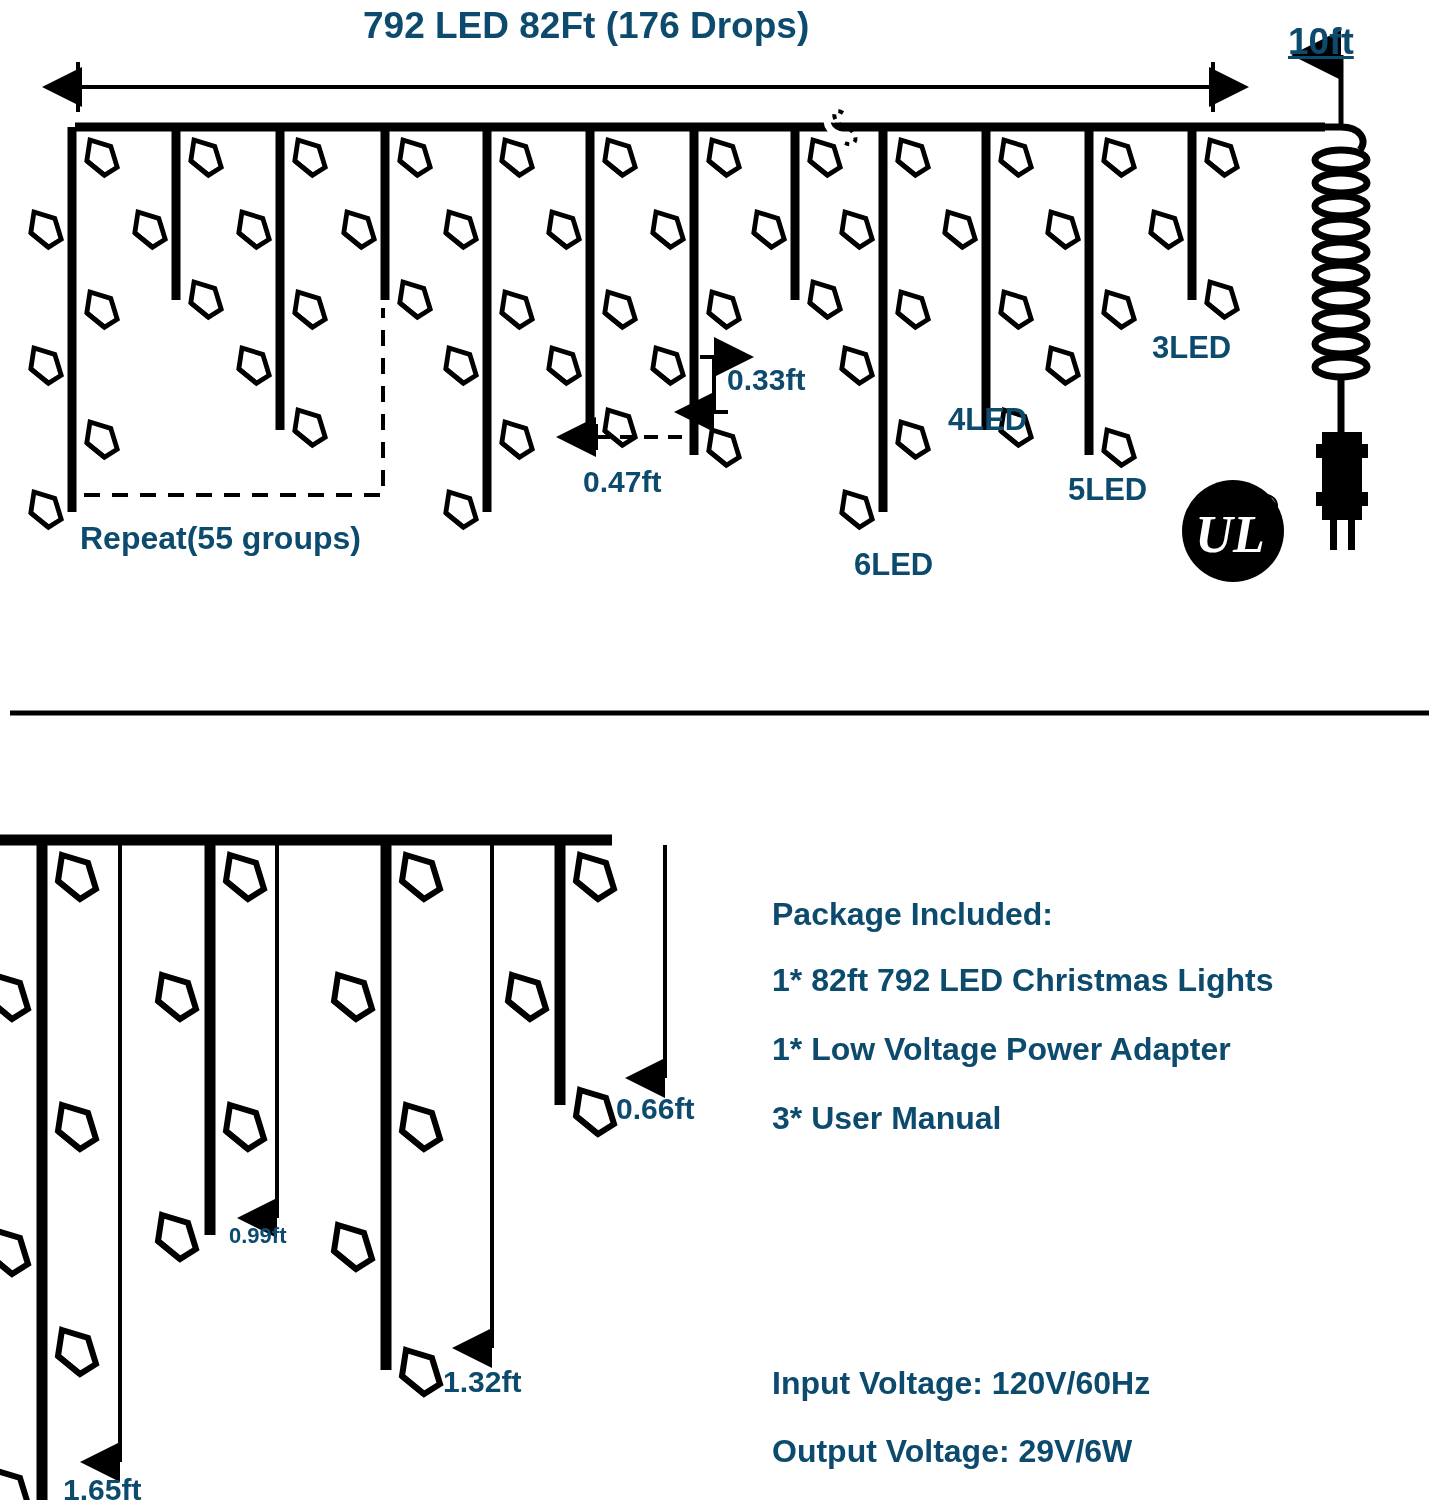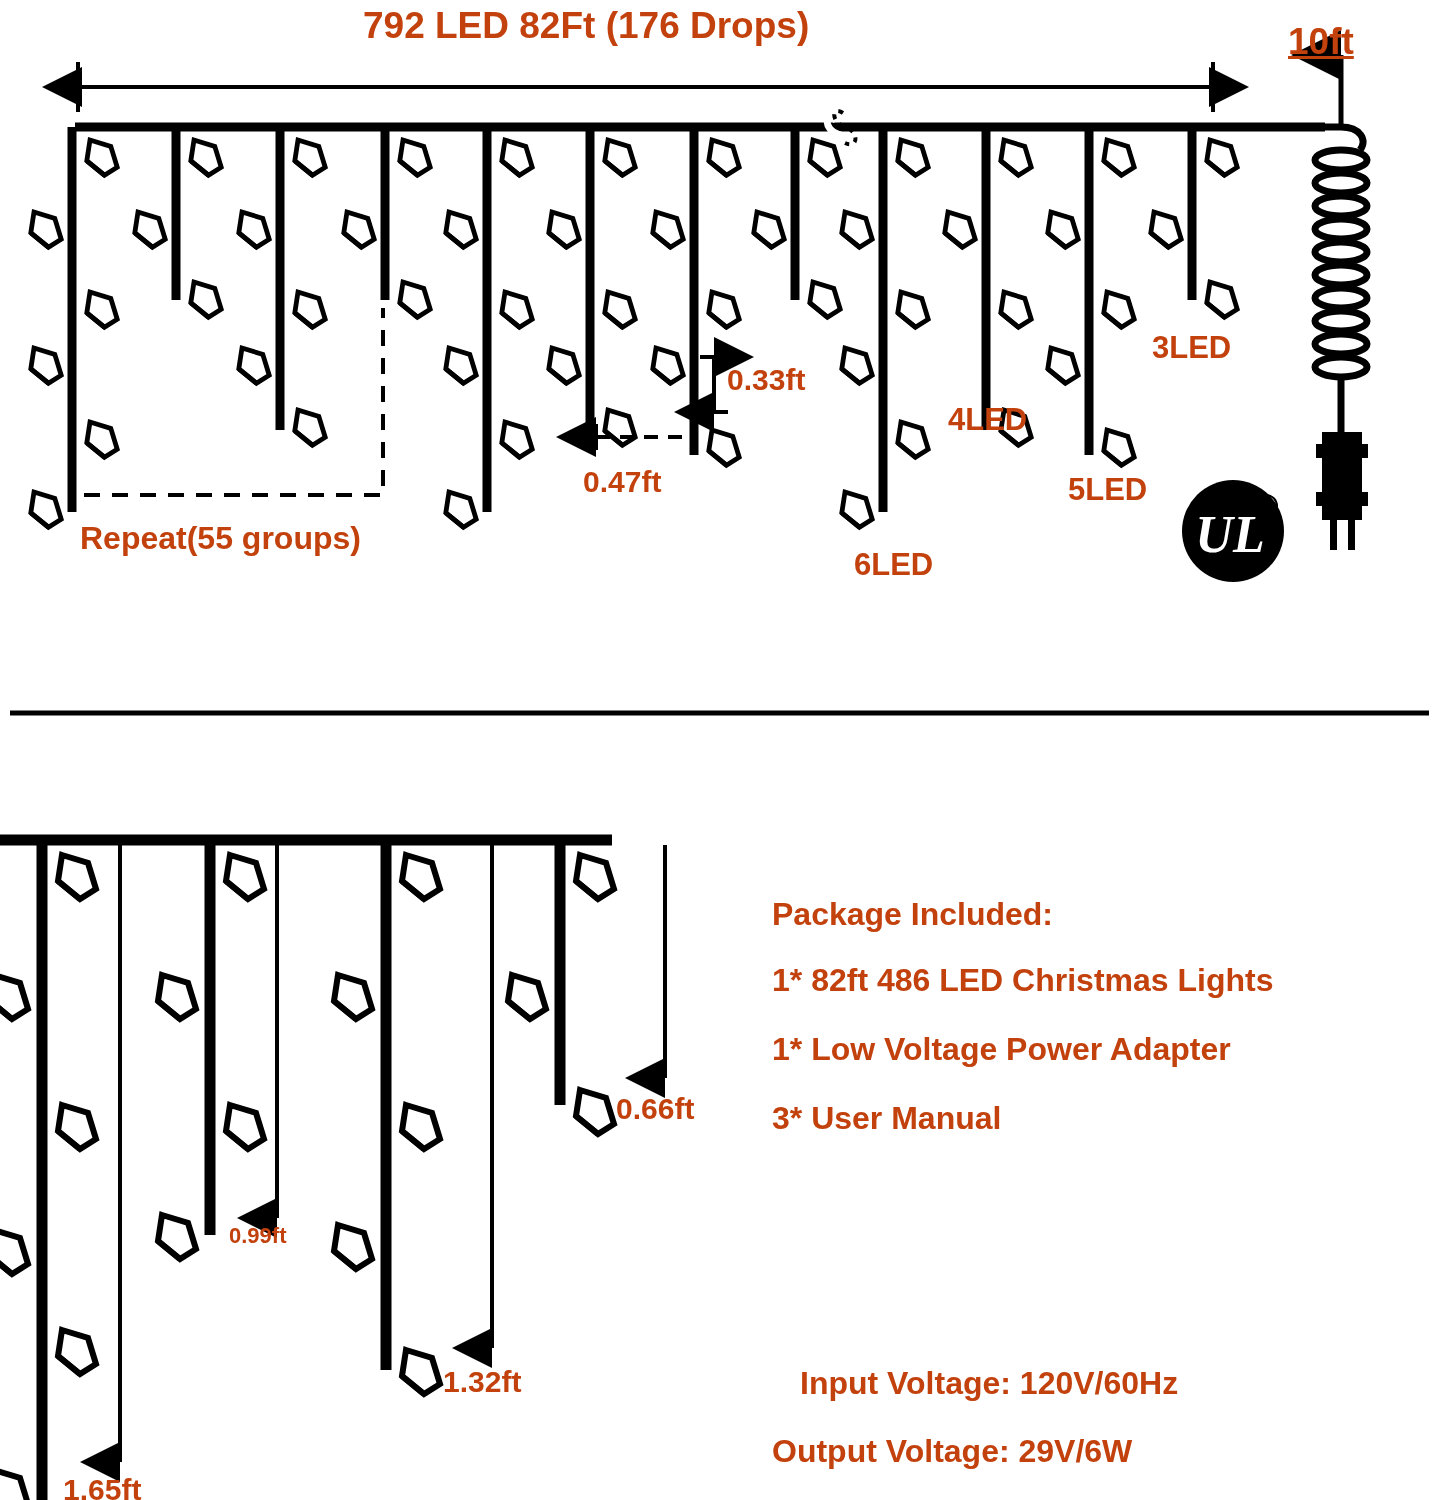--- a/index.html
+++ b/index.html
@@ -15,21 +15,21 @@
     position: relative;
     width: 1439px;
     height: 1500px;
     overflow: hidden;
     background: #ffffff;
   }
   .lbl {
     position: absolute;
     font-family: "Liberation Sans", sans-serif;
     font-weight: bold;
-    color: #c2410c;
+    color: #0c4a6e;
     white-space: nowrap;
     line-height: 1.1;
   }
   #title {
     font-size: 37px;
     left: 363px;
     top: 6px;
   }
   #ft10 {
     font-size: 37px;
@@ -95,21 +95,21 @@
     top: 1473px;
   }
   .pkg {
     font-size: 32px;
     left: 772px;
   }
   #pkg-title { top: 897px; }
   #pkg-1 { top: 963px; }
   #pkg-2 { top: 1032px; }
   #pkg-3 { top: 1101px; }
-  #vin { top: 1366px; margin-left: 28px; }
+  #vin { top: 1366px; }
   #vout { top: 1434px; }
 
   svg.layer {
     position: absolute;
     left: 0;
     top: 0;
   }
   .ul-badge {
     position: absolute;
     left: 1180px;
@@ -520,21 +520,21 @@
   <div class="lbl" id="l066">0.66ft</div>
 
   <div class="lbl" id="l099">0.99ft</div>
 
   <div class="lbl" id="l132">1.32ft</div>
 
   <div class="lbl" id="l165">1.65ft</div>
 
   <div class="lbl pkg" id="pkg-title">Package Included:</div>
 
-  <div class="lbl pkg" id="pkg-1">1* 82ft 486 LED Christmas Lights</div>
+  <div class="lbl pkg" id="pkg-1">1* 82ft 792 LED Christmas Lights</div>
 
   <div class="lbl pkg" id="pkg-2">1* Low Voltage Power Adapter</div>
 
   <div class="lbl pkg" id="pkg-3">3* User Manual</div>
 
   <div class="lbl pkg" id="vin">Input Voltage: 120V/60Hz</div>
 
   <div class="lbl pkg" id="vout">Output Voltage: 29V/6W</div>
 
 </div>

